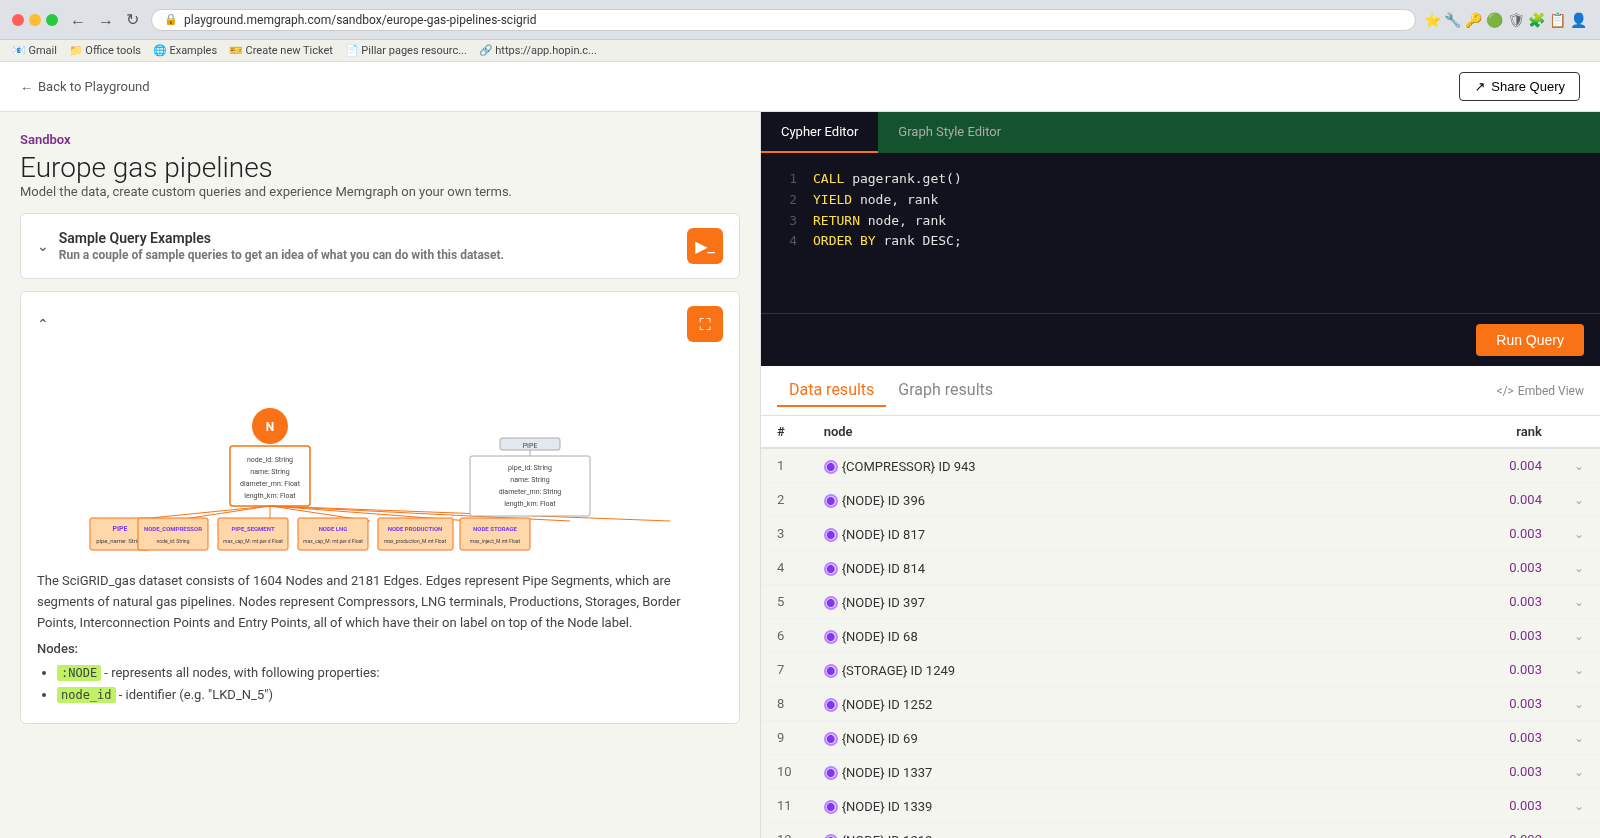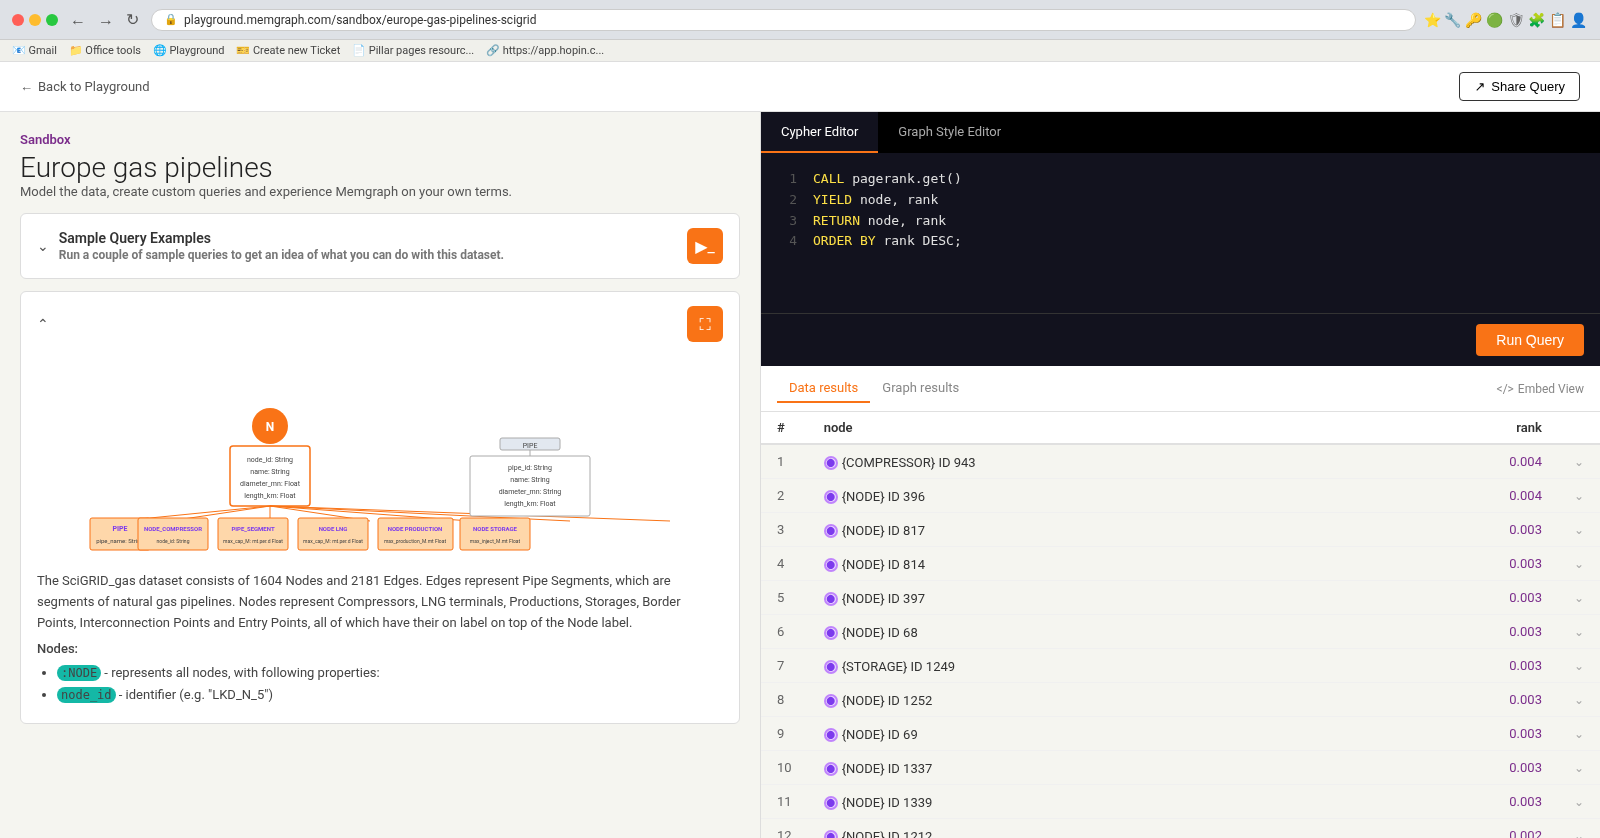--- a/index.html
+++ b/index.html
@@ -40,44 +40,44 @@
     .accordion-body { padding: 0 16px 16px; }
     .data-model-diagram { width: 100%; text-align: center; margin: 10px 0; }
 
     
     .diagram-svg { width: 620px; height: 190px; }
 
     .data-desc { font-size: 13px; color: #444; line-height: 1.6; margin-top: 12px; }
     .nodes-label { font-size: 13px; color: #444; margin-top: 8px; font-weight: 500; }
     .bullet-list { margin-left: 20px; margin-top: 6px; }
     .bullet-list li { font-size: 13px; color: #444; line-height: 1.7; }
-    code { font-family: monospace; background: #14b8a6; padding: 1px 4px; border-radius: 8px; font-size: 12px; }
+    code { font-family: monospace; background: #bef264; padding: 1px 4px; border-radius: 2px; font-size: 12px; }
 
     
     .right-panel { flex: 1; display: flex; flex-direction: column; border-left: 1px solid #ddd; }
 
     
-    .editor-tabs { display: flex; background: #000000; }
+    .editor-tabs { display: flex; background: #14532d; }
     .editor-tab { padding: 12px 20px; font-size: 13px; cursor: pointer; color: #aaa; }
     .editor-tab.active { background: #12121e; color: white; border-bottom: 2px solid #f97316; }
 
     .code-editor { background: #12121e; padding: 16px; flex: 0 0 160px; overflow: hidden; position: relative; }
     .code-line { display: flex; gap: 16px; line-height: 1.6; }
     .line-num { color: #555; font-size: 13px; font-family: monospace; min-width: 20px; text-align: right; }
     .line-code { font-family: monospace; font-size: 13px; }
     .kw-orange { color: #fde047; }
     .kw-white { color: #e0e0e0; }
 
     .run-query-bar { background: #12121e; padding: 10px 16px; display: flex; justify-content: flex-end; border-top: 1px solid #333; }
     .run-btn { background: #f97316; color: white; border: none; padding: 8px 20px; border-radius: 4px; cursor: pointer; font-size: 14px; font-weight: 500; }
 
     
     .results-panel { flex: 1; display: flex; flex-direction: column; overflow: hidden; }
     .results-tabs { display: flex; align-items: center; padding: 8px 16px; border-bottom: 1px solid #e0e0e0; background: white; }
-    .results-tab { font-size: 13px; padding: 6px 12px; cursor: pointer; color: #888; border-bottom: 2px solid transparent; }
+    .results-tab { font-size: 16px; padding: 6px 12px; cursor: pointer; color: #888; border-bottom: 2px solid transparent; }
     .results-tab.active { color: #f97316; border-bottom: 2px solid #f97316; }
     .embed-view { margin-left: auto; font-size: 12px; color: #888; cursor: pointer; display: flex; align-items: center; gap: 4px; }
 
     .results-table { flex: 1; overflow-y: auto; }
     table { width: 100%; border-collapse: collapse; }
     thead th { padding: 8px 16px; text-align: left; font-size: 13px; font-weight: 600; color: #333; border-bottom: 2px solid #e0e0e0; background: white; position: sticky; top: 0; }
     thead th.right { text-align: right; }
     thead th.num-col { width: 40px; }
     tbody tr { border-bottom: 1px solid #f0f0f0; }
     tbody td { padding: 8px 16px; font-size: 13px; }
@@ -112,21 +112,21 @@
     <span class="url">playground.memgraph.com/sandbox/europe-gas-pipelines-scigrid</span>
   </div>
   <div style="display:flex;gap:8px;color:#666;font-size:14px">
     <span>⭐ 🔧 🔑 🟢 🛡 🧩 📋 👤</span>
   </div>
 </div>
 
 <div class="bookmarks-bar">
   <span class="bookmark">📧 Gmail</span>
   <span class="bookmark">📁 Office tools</span>
-  <span class="bookmark">🌐 Playground</span>
+  <span class="bookmark">🌐 Examples</span>
   <span class="bookmark">🎫 Create new Ticket</span>
   <span class="bookmark">📄 Pillar pages resourc...</span>
   <span class="bookmark">🔗 https://app.hopin.c...</span>
 </div>
 
 <div class="app-header">
   <a class="back-link">
     <span>←</span>
     <span>Back to Playground</span>
   </a>

